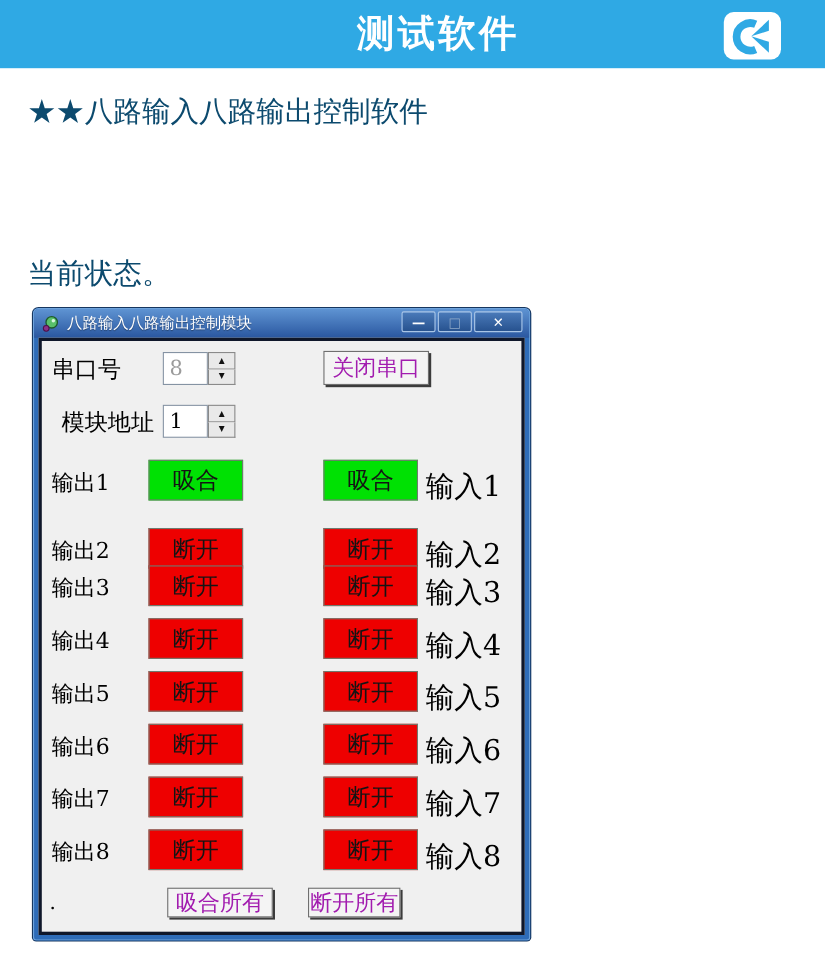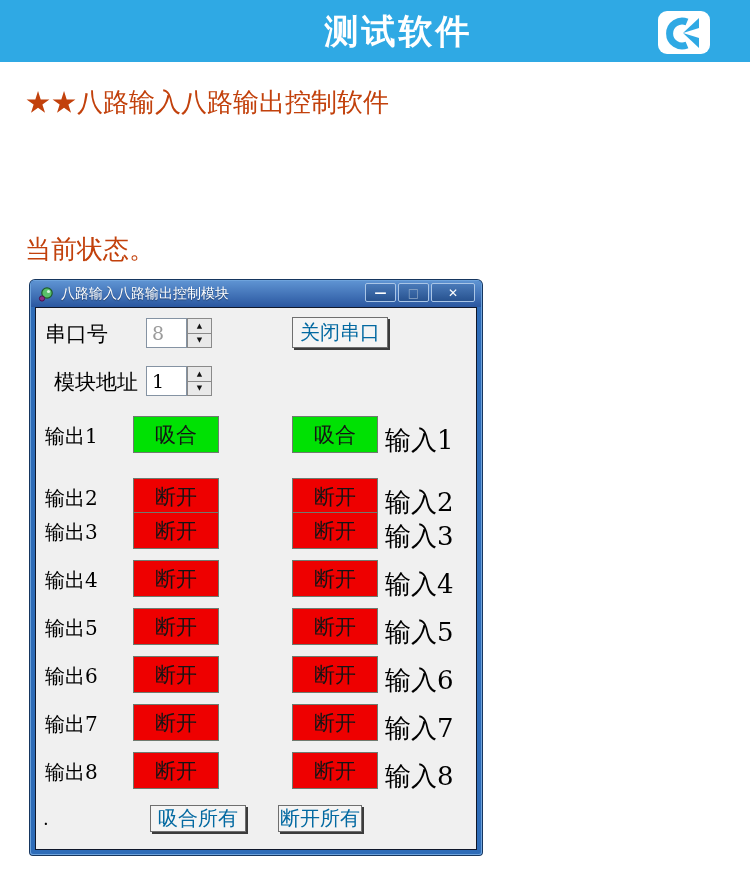--- a/index.html
+++ b/index.html
@@ -12,21 +12,21 @@
   
   .banner { position:absolute; left:0; top:0; width:750px; height:62px; background:#2fa9e4; }
   .banner-title {
     position:absolute; left:0; top:0; width:100%; height:62px; line-height:62px;
     text-align:center; color:#fff; font-size:34px; font-weight:bold; letter-spacing:3px;padding-left:47px;
   }
   .logo { position:absolute; right:40px; top:11px; width:52px; height:43px;
     background:#fff; border-radius:9px; display:flex; align-items:center; justify-content:center; }
 
   
-  .intro-line { position:absolute; left:25px; font-size:26px; line-height:36px; color:#c2410c; white-space:nowrap; }
+  .intro-line { position:absolute; left:25px; font-size:26px; line-height:36px; color:#0c4a6e; white-space:nowrap; }
 
   
   .window {
     position:absolute; left:30px; top:280px; width:452px; height:575px;
     background:#2e6cb8; border-radius:5px 5px 3px 3px;
     box-shadow:0 0 0 1px #16365f, inset 0 0 0 1px #6ea3dc;
   }
   .titlebar {
     position:absolute; left:1px; top:1px; right:1px; height:26px;
     background:linear-gradient(#5e93d2, #2a57a0);
@@ -40,21 +40,21 @@
     height:19px; width:31px; display:flex; align-items:center; justify-content:center;
     background:linear-gradient(#4a7ab9, #27528f); border:1px solid #a9c5e6; border-radius:2px;
     color:#fff; font-size:12px; font-weight:bold; cursor:default;
     font-family:"DejaVu Sans", sans-serif;
   }
   .win-btn.maximize { color:#8fa9c8; }
   .win-btn.close { width:44px; }
 
   .client {
     position:absolute; left:5px; right:5px; top:27px; bottom:5px;
-    background:#f0f0f0; border:1px solid #0f172a; overflow:hidden;
+    background:#f0f0f0; border:3px solid #0f172a; overflow:hidden;
   }
 
   .dlg-label { position:absolute; font-size:21px; color:#000; white-space:nowrap; }
 
   
   .spinner { position:absolute; display:flex; height:30px; }
   .spin-edit {
     width:41px; height:30px; background:#fff; border:1px solid #8593a3;
     font-size:19px; line-height:28px; padding-left:5px; color:#000;
   }
@@ -63,21 +63,21 @@
   .spin-btn {
     flex:1; background:#e9e9e9; border:1px solid #8a8a8a; display:flex;
     align-items:center; justify-content:center; font-size:7px; color:#111; cursor:default;
   }
   .spin-btn + .spin-btn { border-top:none; }
 
   
   .classic-btn {
     position:absolute; background:#f4f4f4; border:1px solid #6f6f6f;
     box-shadow:2px 2px 0 0 #3c3c3c; font-family:"DejaVu Serif", serif;
-    font-size:20px; color:#0369a1; text-align:center; cursor:default;
+    font-size:20px; color:#a21caf; text-align:center; cursor:default;
   }
 
   
   .state-btn {
     position:absolute; width:86px; height:37px; border:1px solid #6f7a6f;
     font-family:"DejaVu Serif", serif; font-size:21px; color:#141414;
     display:flex; align-items:center; justify-content:center; cursor:default;
   }
   .col1 { left:97px; }
   .col2 { left:256px; }

